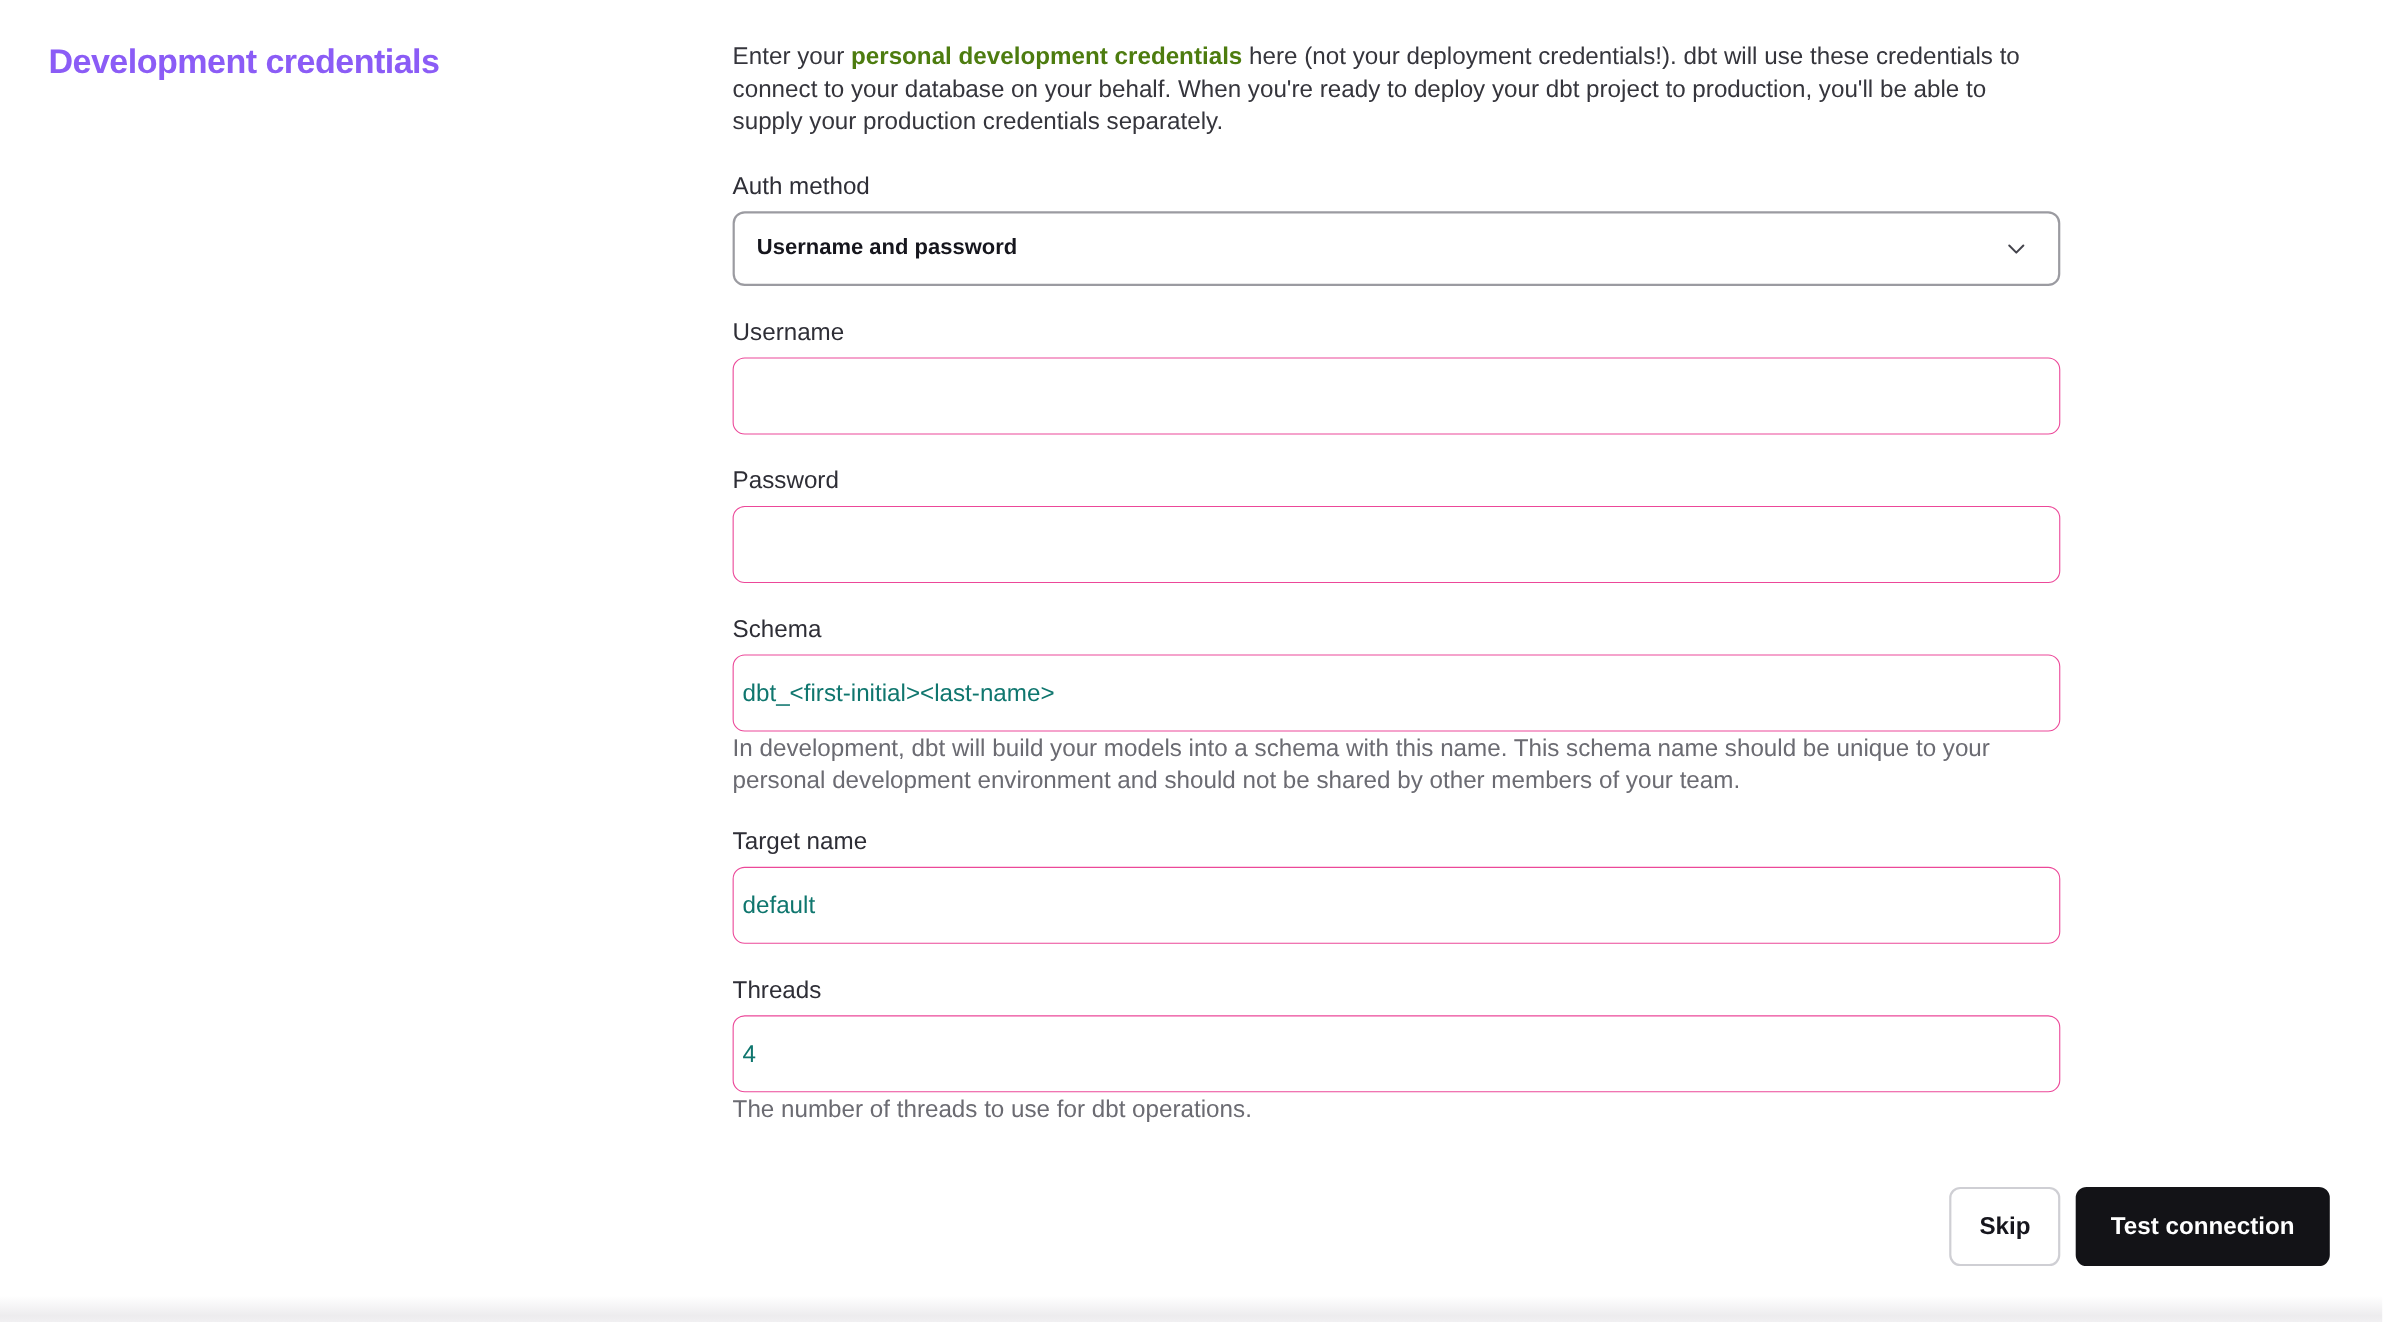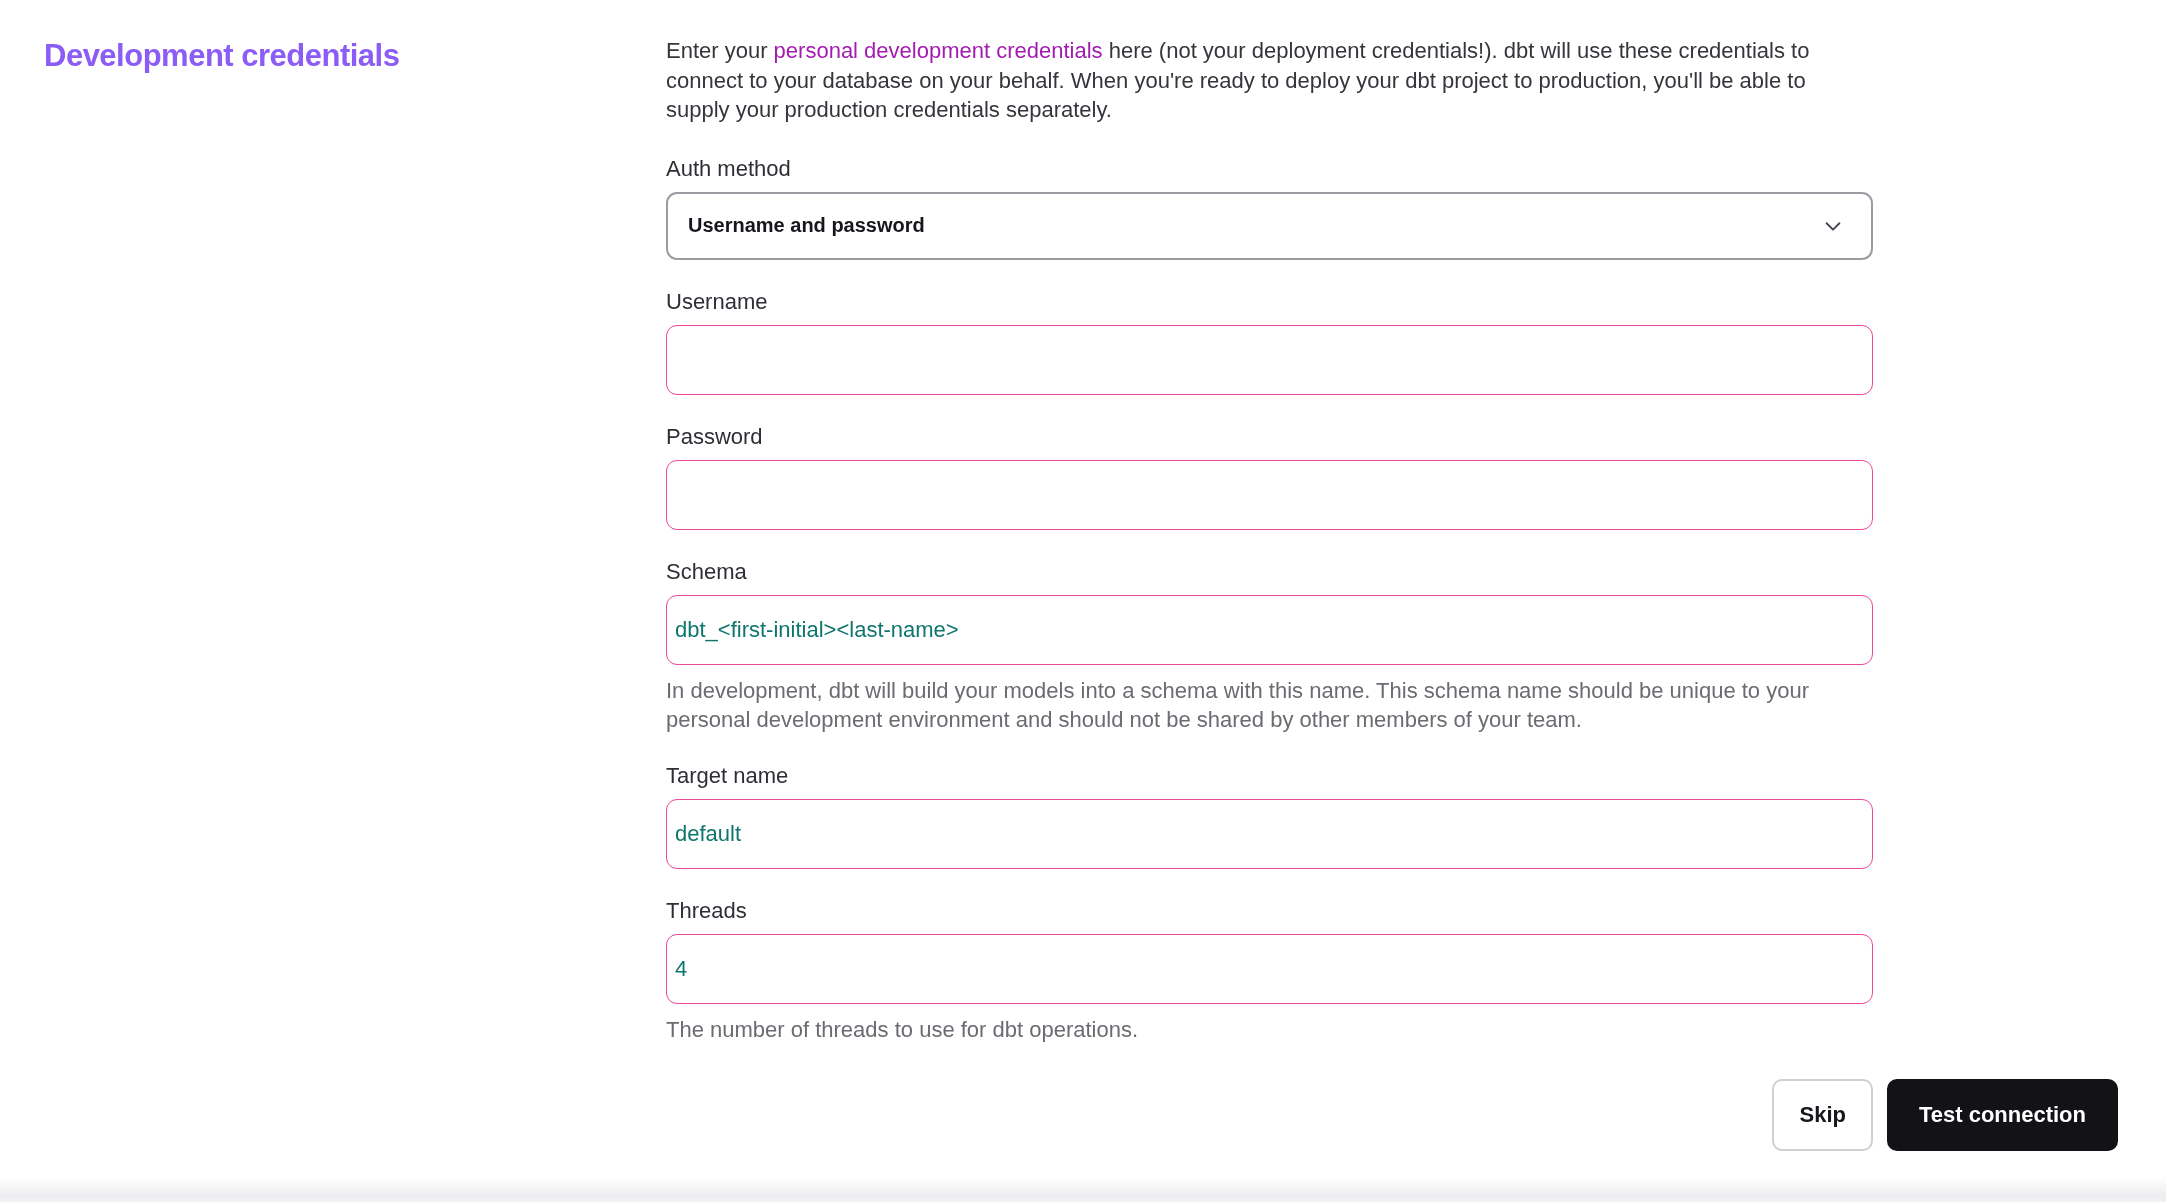--- a/index.html
+++ b/index.html
@@ -29,21 +29,21 @@
     left: 666px;
     top: 36px;
     width: 1207px;
   }
   .description {
     font-size: 22px;
     line-height: 29.5px;
     color: #35353c;
     width: 1195px;
   }
-  .description b { font-weight: 400; color: #a21caf; }
+  .description b { font-weight: 700; color: #4d7c0f; }
   .field-label {
     display: block;
     margin-top: 29px;
     margin-bottom: 10px;
     font-size: 22px;
     line-height: 26px;
     color: #2e2e36;
   }
   .field-label.first { margin-top: 31px; }
   .text-input {
@@ -79,21 +79,21 @@
     right: 26px;
     top: 50%;
     transform: translateY(-50%);
     width: 24px;
     height: 24px;
     display: flex;
     align-items: center;
     justify-content: center;
   }
   .help-text {
-    margin-top: 11px;
+    margin-top: 0;
     font-size: 22px;
     line-height: 29px;
     color: #6b6b72;
     width: 1200px;
   }
   .actions {
     position: absolute;
     right: 48px;
     top: 1079px;
     display: flex;

